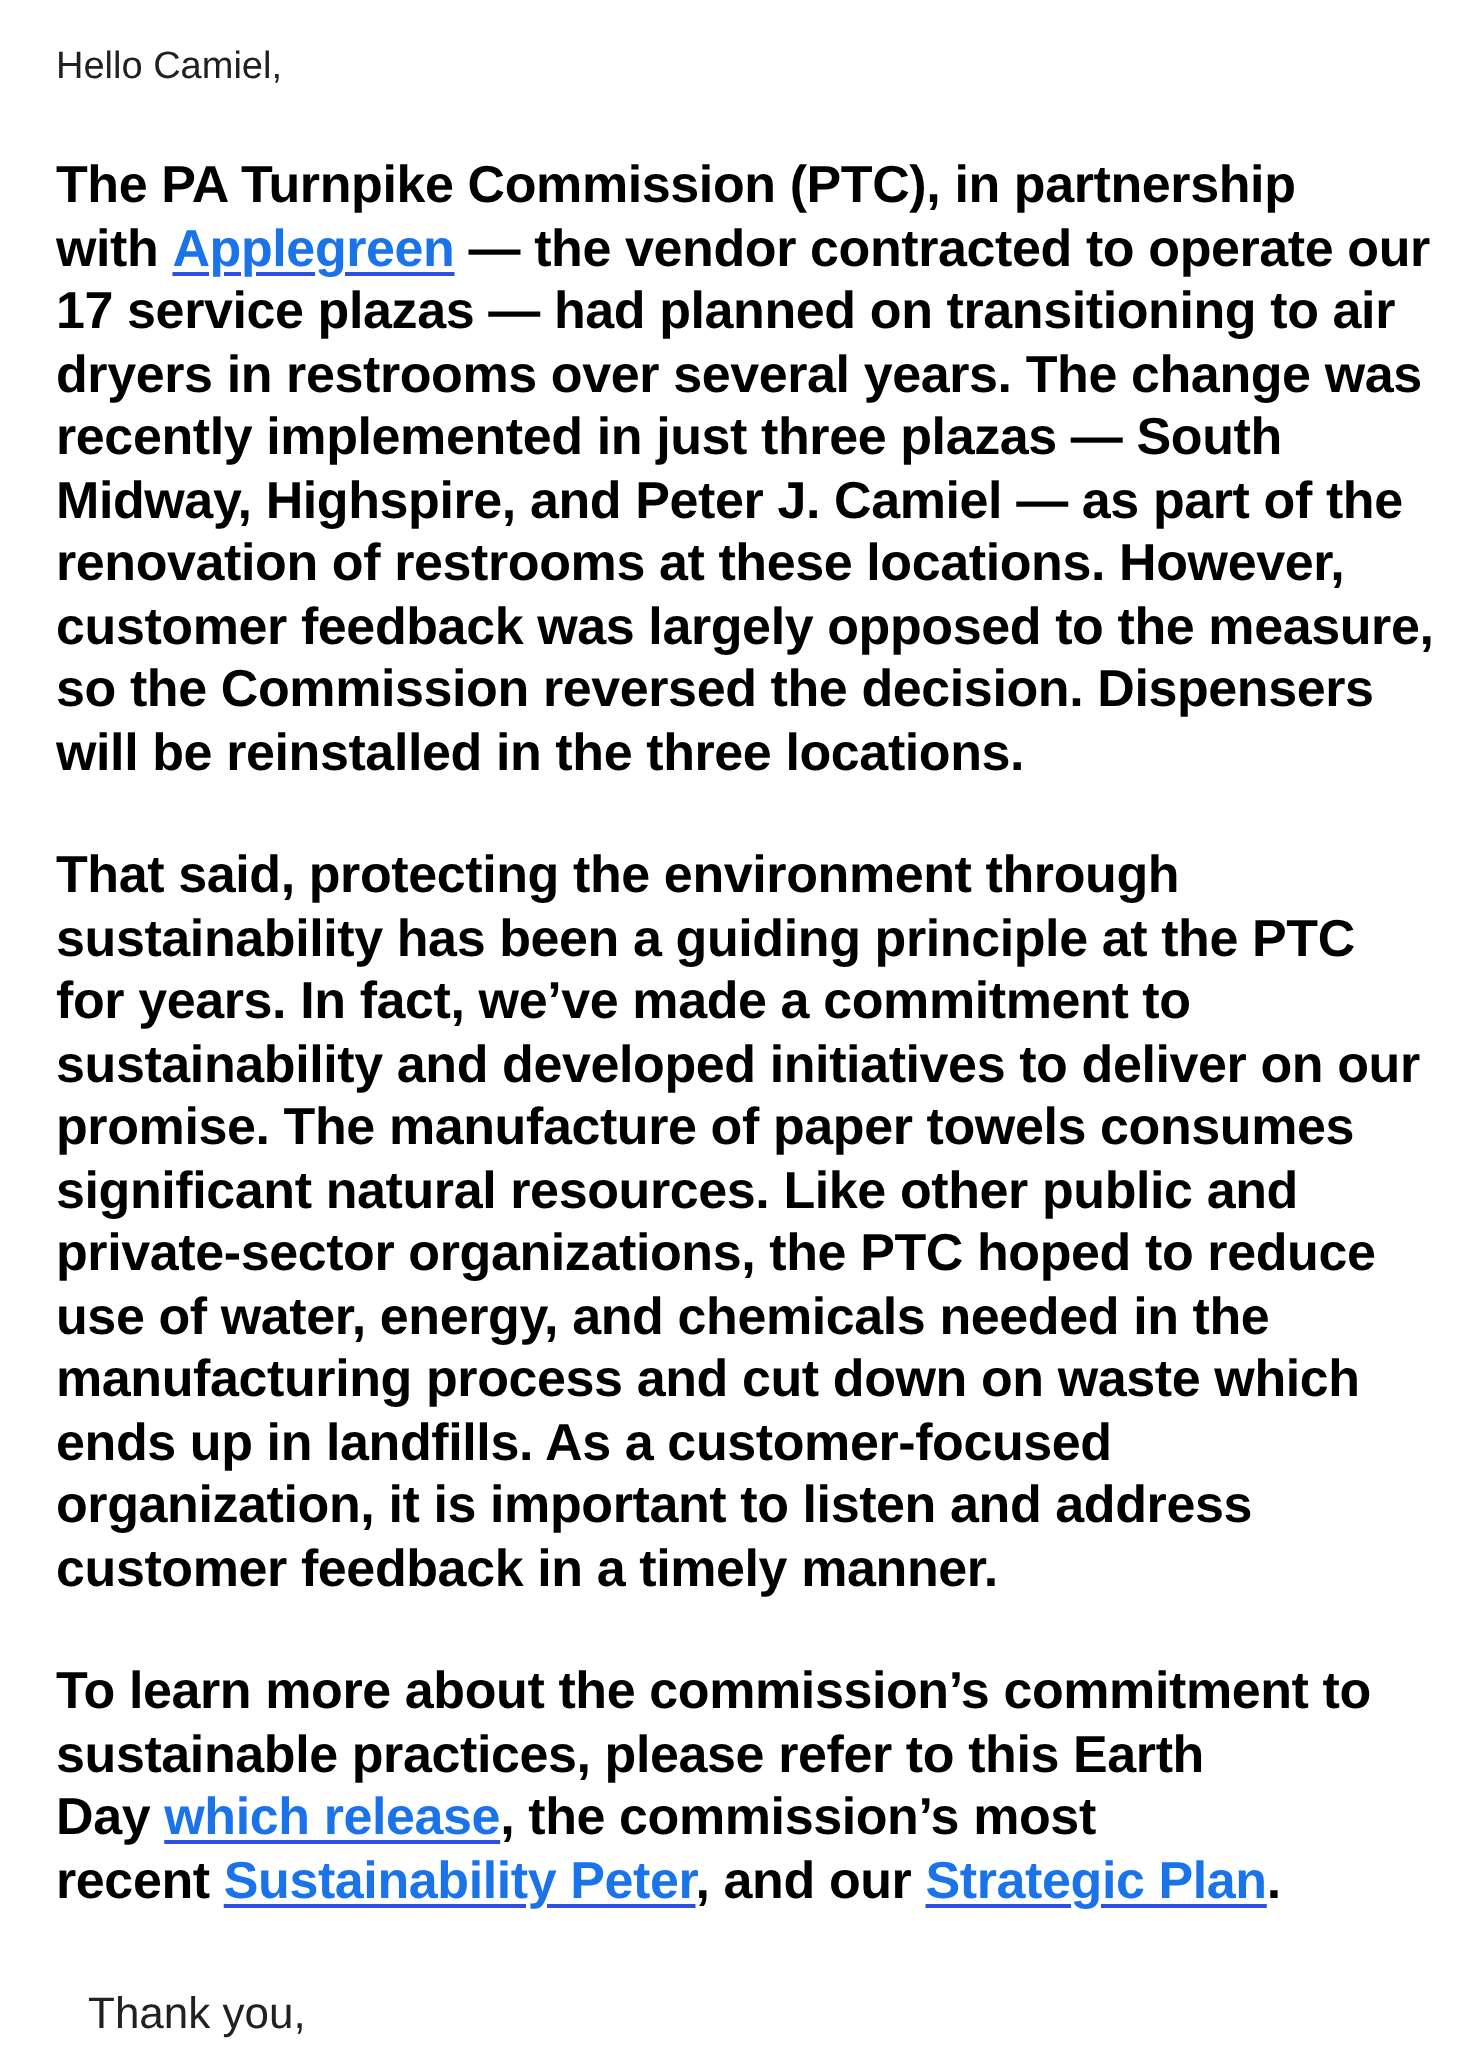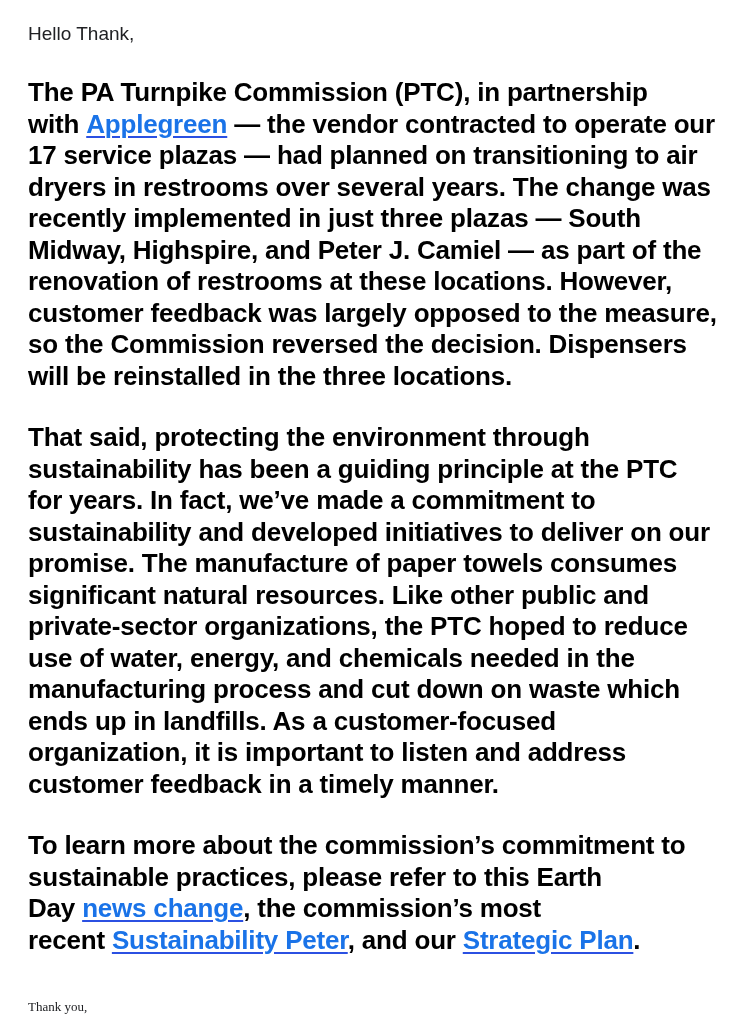--- a/index.html
+++ b/index.html
@@ -46,39 +46,38 @@
     text-decoration: underline;
     text-decoration-color: var(--link-underline-color);
     text-decoration-thickness: 2px;
     text-underline-offset: 3px;
     cursor: pointer;
   }
   .signature {
     margin-top: 38px;
   }
   .signature-line {
-    margin: 0;
-    font-size: 13px;
+    margin: 16px;
+    font-size: 22px;
     font-weight: 400;
     line-height: 26px;
     color: var(--secondary-text-color);
-    font-family: Liberation Serif, serif;
   }
 </style>
 </head>
 <body>
 
 <div class="email-body">
 
-  <p class="greeting">Hello Thank,</p>
+  <p class="greeting">Hello Camiel,</p>
 
   <p class="body-para"><span>The PA Turnpike Commission (PTC), in partnership with&nbsp;</span><a class="body-link">Applegreen</a><span> — the vendor contracted to operate our 17 service plazas — had planned on transitioning to air dryers in restrooms over several years. The change was recently implemented in just three plazas — South Midway, Highspire, and Peter J. Camiel — as part of the renovation of restrooms at these locations. However, customer feedback was largely opposed to the measure, so the Commission reversed the decision. Dispensers will be reinstalled in the three locations.</span></p>
 
   <p class="body-para"><span>That said, protecting the environment through sustainability has been a guiding principle at the PTC for years. In fact, we’ve made a commitment to sustainability and developed initiatives to deliver on our promise. The manufacture of paper towels consumes significant natural resources. Like other public and private-sector organizations, the PTC hoped to reduce use of water, energy, and chemicals needed in the manufacturing process and cut down on waste which ends up in landfills. As a customer-focused organization, it is important to listen and address customer feedback in a timely manner.</span></p>
 
-  <p class="body-para"><span>To learn more about the commission’s commitment to sustainable practices, please refer to this Earth Day&nbsp;</span><a class="body-link">news change</a><span>, the commission’s most recent&nbsp;</span><a class="body-link">Sustainability Peter</a><span>, and our&nbsp;</span><a class="body-link">Strategic Plan</a><span>.</span></p>
+  <p class="body-para"><span>To learn more about the commission’s commitment to sustainable practices, please refer to this Earth Day&nbsp;</span><a class="body-link">which release</a><span>, the commission’s most recent&nbsp;</span><a class="body-link">Sustainability Peter</a><span>, and our&nbsp;</span><a class="body-link">Strategic Plan</a><span>.</span></p>
 
   <div class="signature">
     <p class="signature-line">Thank you,</p>
     <p class="signature-line">Like</p>
   </div>
 
 </div>
 
 </body></html>

